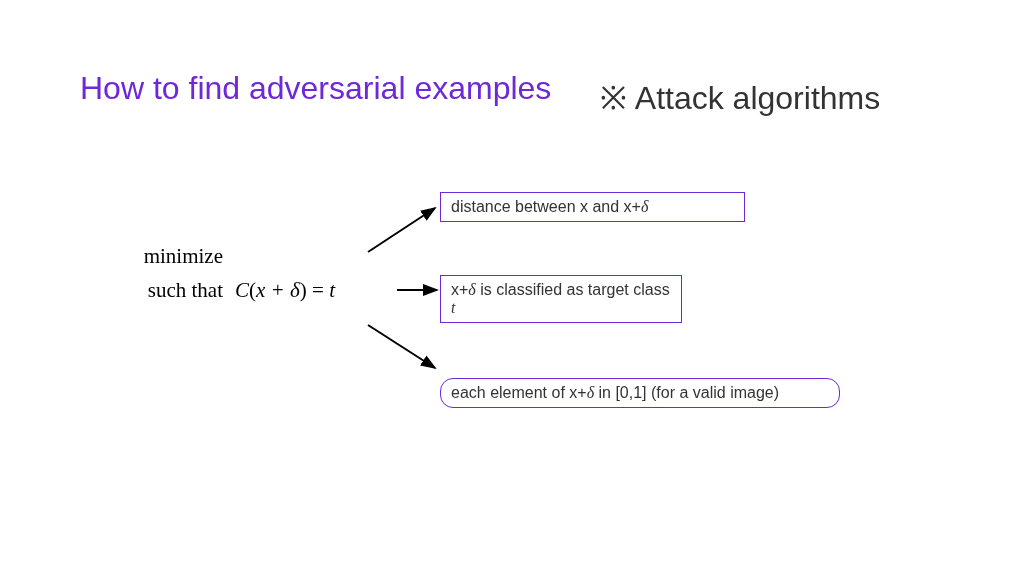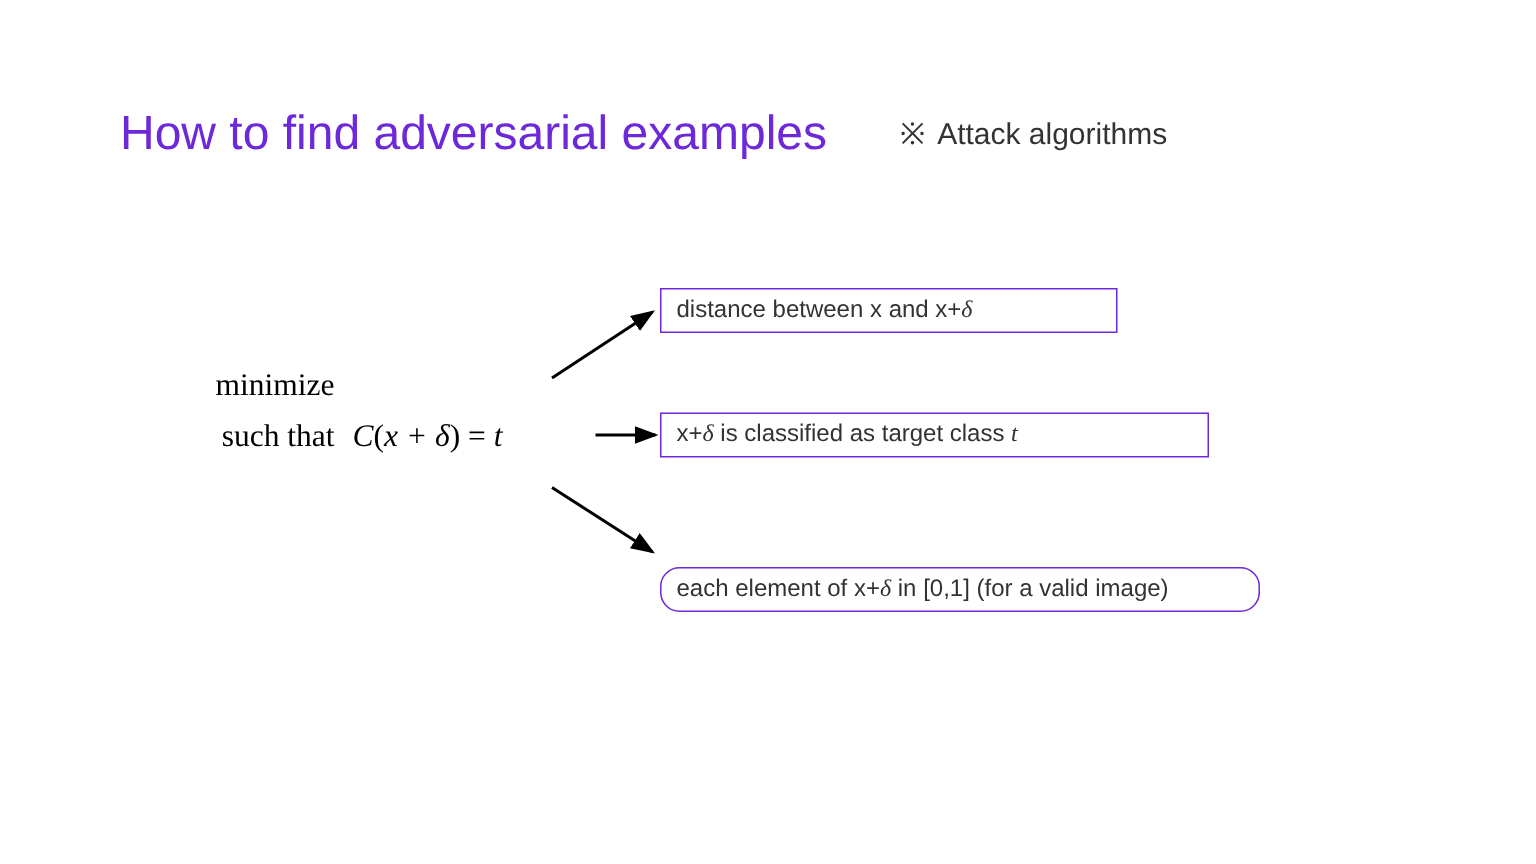--- a/index.html
+++ b/index.html
@@ -20,21 +20,21 @@
       top: 70px;
       left: 80px;
       font-size: 32px;
       font-weight: 300;
       color: #6d28d9;
     }
     .subtitle {
       position: absolute;
       top: 75px;
       left: 600px;
-      font-size: 20px;
+      font-size: 32px;
       font-weight: 300;
       color: #333;
     }
     .asterisk {
       display: inline-block;
       margin-right: 8px;
     }
     .math-block {
       position: absolute;
       top: 240px;
@@ -78,21 +78,21 @@
       font-family: "Times New Roman", serif;
     }
     #anno1 {
       top: 192px;
       left: 440px;
       width: 305px;
     }
     #anno2 {
       top: 275px;
       left: 440px;
-      width: 366px;
+      width: 242px;
     }
     #anno3 {
       top: 378px;
       left: 440px;
       width: 400px;
       border-radius: 13px;
     }
     .arrow {
       position: absolute;
       pointer-events: none;

